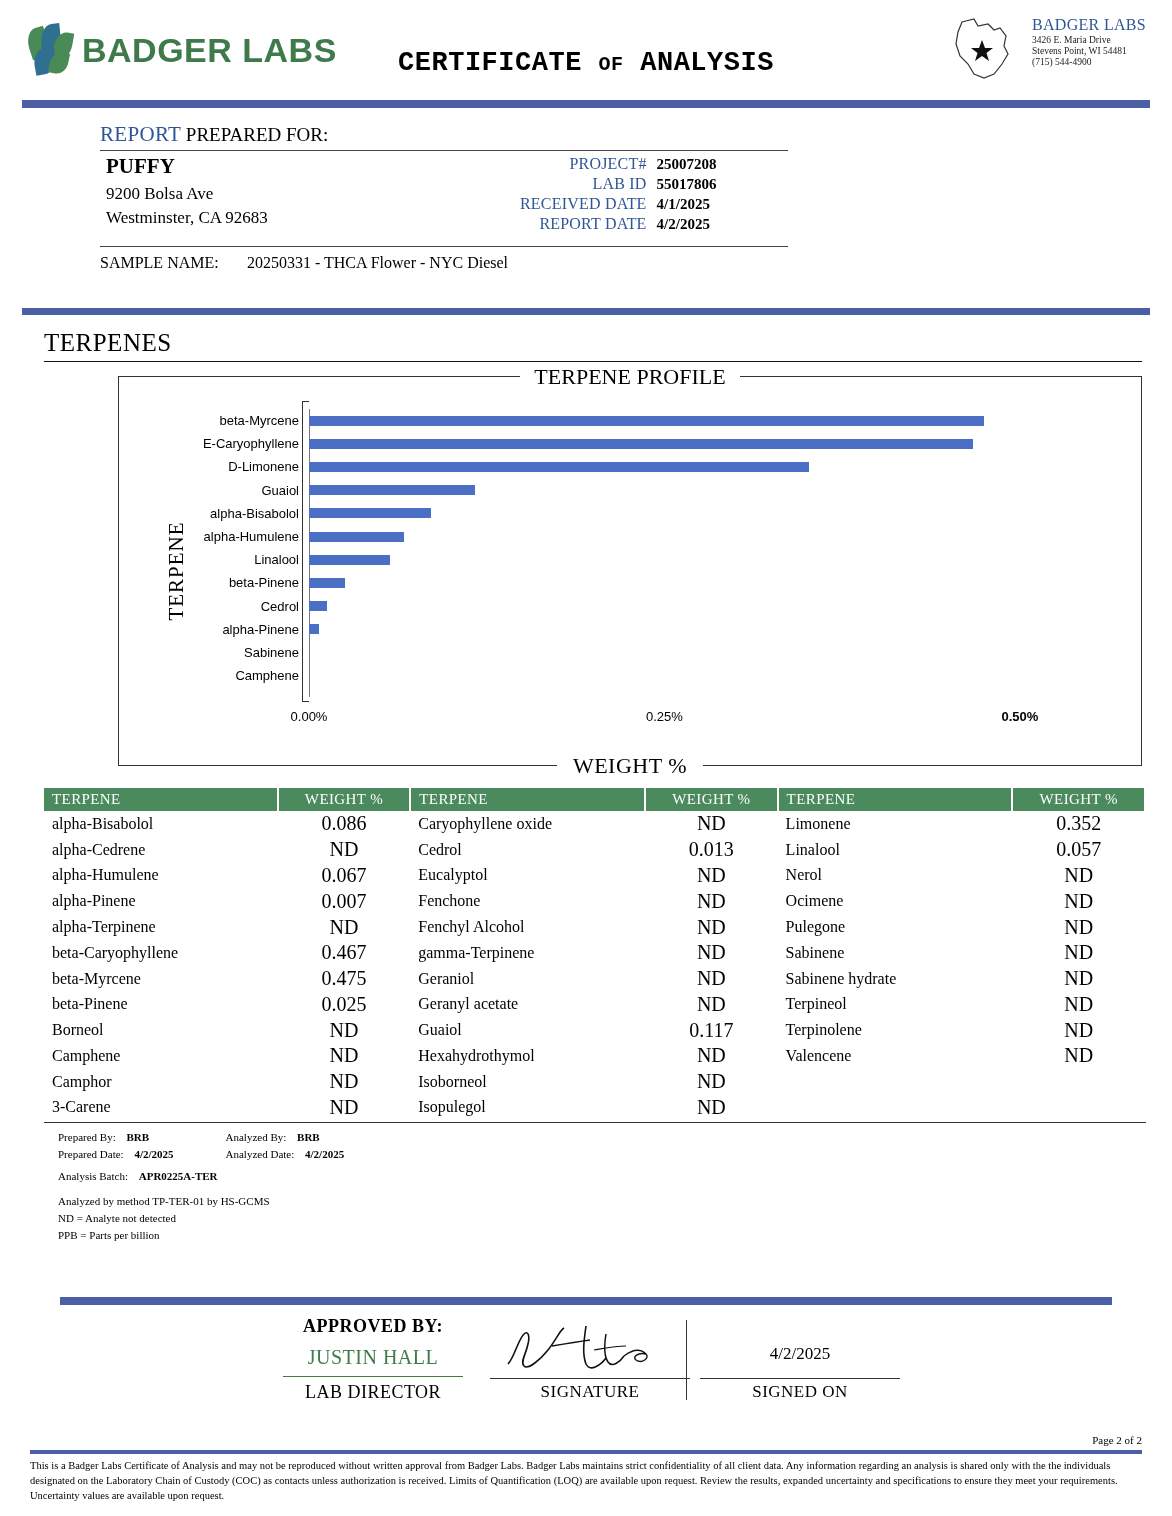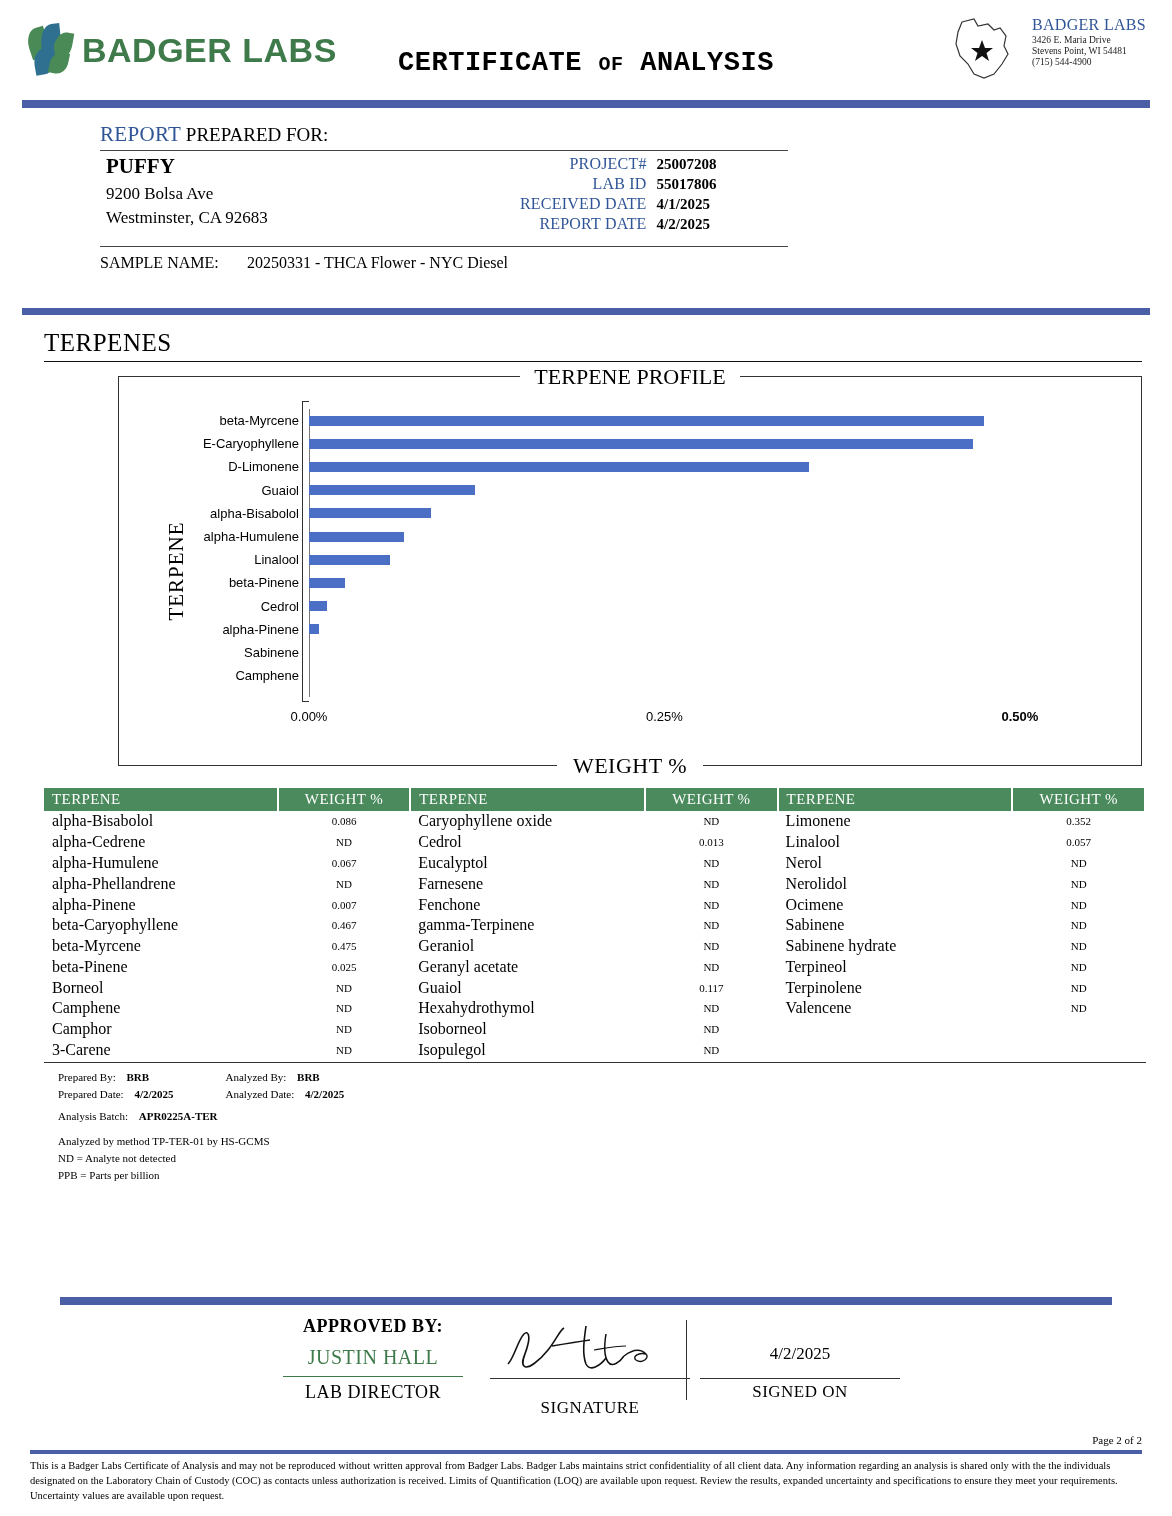--- a/index.html
+++ b/index.html
@@ -318,21 +318,21 @@
     letter-spacing: 0.4px;
     text-align: left;
     padding: 3px 8px;
     border-right: 2px solid #fff;
   }
   table.res th.num { text-align: center; }
   table.res td {
     padding: 1.4px 8px;
     font-size: 16px;
   }
-  table.res td.num { text-align: center; font-size: 11px; }
+  table.res td.num { text-align: center; font-size: 20px; }
   .col-name { width: 200px; }
   .col-val  { width: 105px; }
   .table-bottom-rule {
     border-bottom: 1.2px solid #333;
     margin: 2px 26px 0 44px;
   }
 
   
   .notes {
     margin: 6px 0 0 58px;
@@ -410,21 +410,20 @@
     border-bottom: 1.2px solid #333;
   }
   .sig-label {
     position: absolute;
     left: 490px;
     top: 66px;
     width: 200px;
     text-align: center;
     font-size: 17px;
     letter-spacing: 0.5px;
-    margin-top: 16px;
   }
   .divider-v {
     position: absolute;
     left: 686px;
     top: 4px;
     height: 80px;
     border-left: 1.2px solid #333;
   }
   .signed-date {
     position: absolute;
@@ -657,33 +656,33 @@
           </tr>
           <tr>
             <td class="">alpha-Humulene</td>
             <td class="num">0.067</td>
             <td class="">Eucalyptol</td>
             <td class="num">ND</td>
             <td class="">Nerol</td>
             <td class="num">ND</td>
           </tr>
           <tr>
-            <td class="">alpha-Phellandrene</td>
-            <td class="num">ND</td>
-            <td class="">Farnesene</td>
-            <td class="num">ND</td>
-            <td class="">Nerolidol</td>
-            <td class="num">ND</td>
-          </tr>
-          <tr>
             <td class="">alpha-Pinene</td>
             <td class="num">0.007</td>
             <td class="">Fenchone</td>
             <td class="num">ND</td>
             <td class="">Ocimene</td>
+            <td class="num">ND</td>
+          </tr>
+          <tr>
+            <td class="">alpha-Terpinene</td>
+            <td class="num">ND</td>
+            <td class="">Fenchyl Alcohol</td>
+            <td class="num">ND</td>
+            <td class="">Pulegone</td>
             <td class="num">ND</td>
           </tr>
           <tr>
             <td class="">beta-Caryophyllene</td>
             <td class="num">0.467</td>
             <td class="">gamma-Terpinene</td>
             <td class="num">ND</td>
             <td class="">Sabinene</td>
             <td class="num">ND</td>
           </tr>

